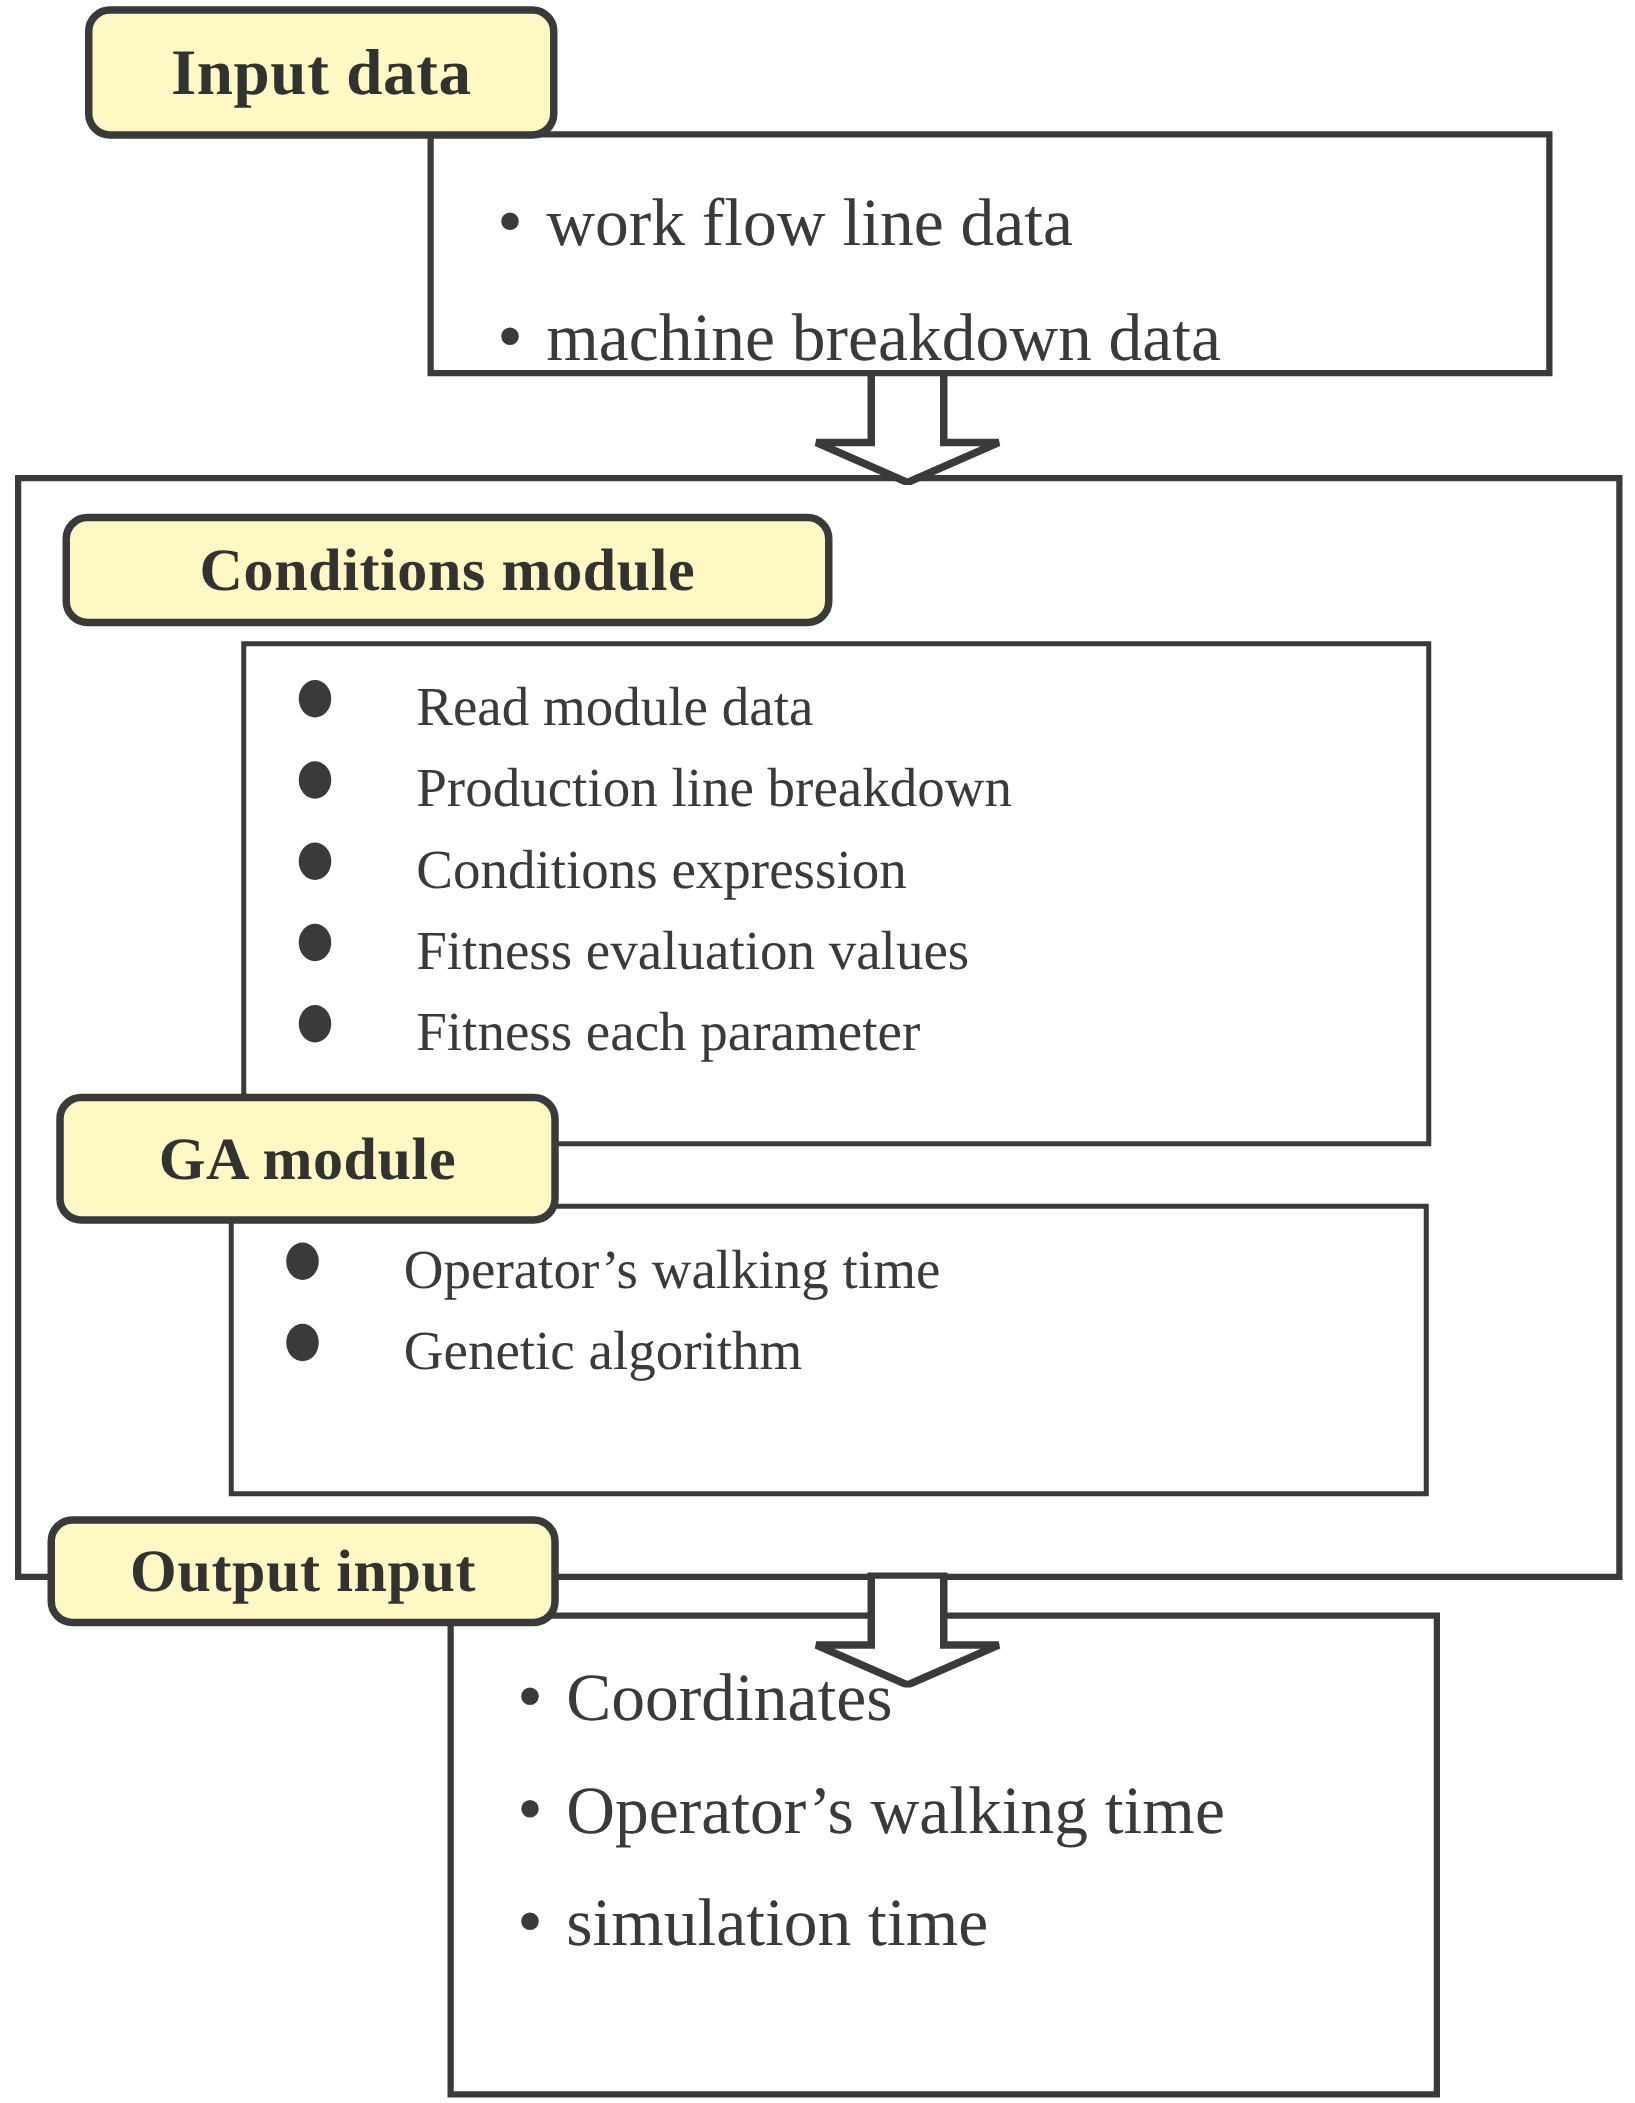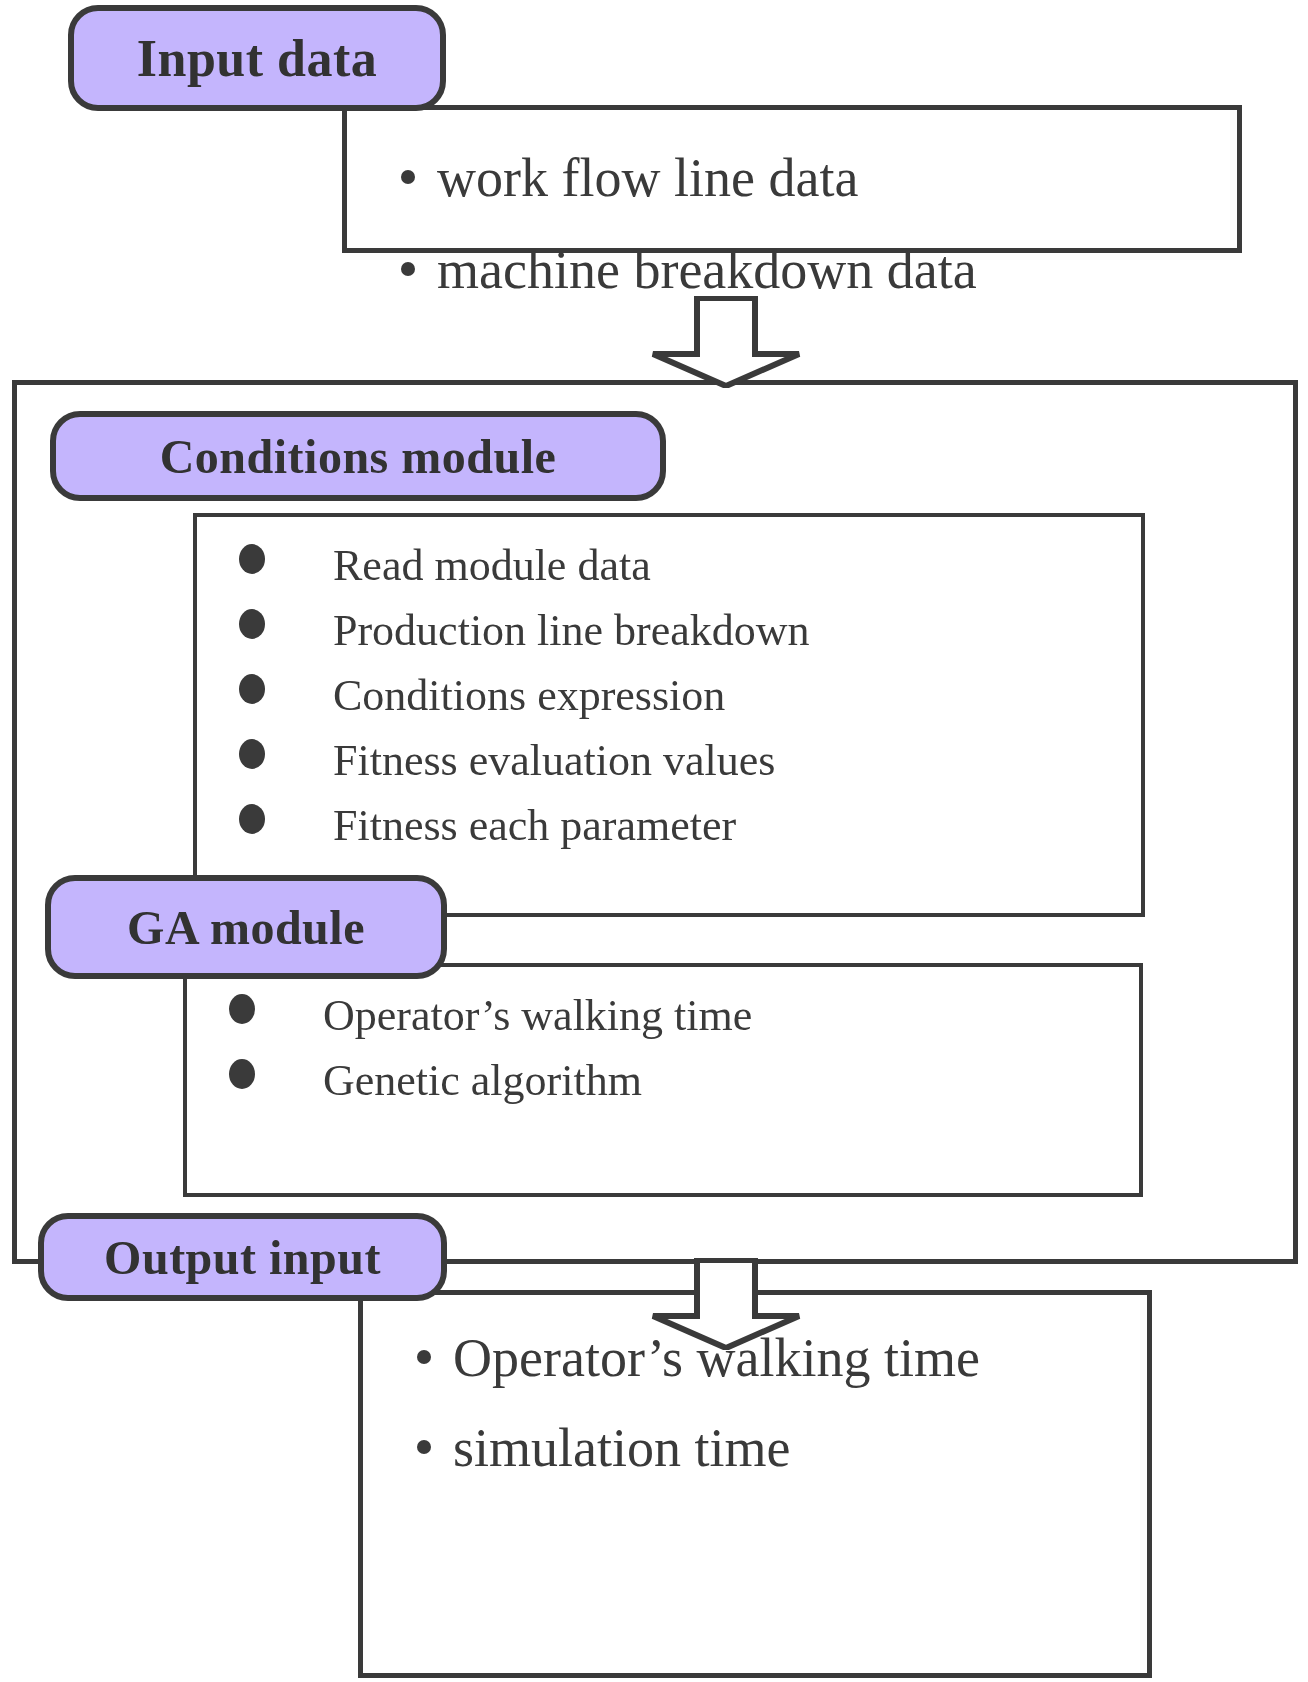--- a/index.html
+++ b/index.html
@@ -22,23 +22,23 @@
     position: absolute;
     box-sizing: border-box;
     background: #ffffff;
     border: 5px solid #3a3a3a;
   }
   .panel.thin { border-width: 4px; }
 
   .tag {
     position: absolute;
     box-sizing: border-box;
-    background: #c4b5fd;
+    background: #fef9c3;
     border: 6px solid #3a3a3a;
-    border-radius: 30px;
+    border-radius: 20px;
     display: flex;
     align-items: center;
     justify-content: center;
     font-weight: bold;
     letter-spacing: 0.5px;
     color: #323232;
     z-index: 5;
   }
 
   
@@ -75,21 +75,21 @@
     border-radius: 50%;
     background: #3a3a3a;
     margin-right: 68px;
     flex: none;
     position: relative;
     top: -6px;
   }
 
   
   #input-tag      { left: 68px;  top: 5px;    width: 378px;  height: 106px; font-size: 52px; }
-  #input-box      { left: 342px; top: 105px;  width: 900px;  height: 148px; }
+  #input-box      { left: 342px; top: 105px;  width: 900px;  height: 196px; }
   #input-list     { left: 54px;  top: 22px;   font-size: 54px; line-height: 92px; }
 
   #outer-box      { left: 12px;  top: 380px;  width: 1286px; height: 884px; }
 
   #cond-tag       { left: 33px;  top: 26px;   width: 616px;  height: 90px;  font-size: 48px; }
   #cond-box       { left: 176px; top: 128px;  width: 952px;  height: 404px; }
   #cond-list      { left: 42px;  top: 16px;   font-size: 44px; line-height: 65px; }
 
   #ga-tag         { left: 28px;  top: 490px;  width: 402px;  height: 104px;  font-size: 48px; }
   #ga-box         { left: 166px; top: 578px;  width: 960px;  height: 234px; }
@@ -183,20 +183,24 @@
   <div class="arrow" id="arrow-bottom">
     <svg viewBox="0 0 160 92" preserveAspectRatio="none">
       <polygon points="51,2 109,2 109,58 153,58 80,90 7,58 51,58" fill="#ffffff" stroke="#3a3a3a" stroke-width="6" stroke-linejoin="miter"></polygon>
     </svg>
   </div>
 
   <div class="panel" id="output-box">
     <ul class="blist small-bul" id="output-list">
       <li>
         <span class="bul"></span>
+        <span>Coordinates</span>
+      </li>
+      <li>
+        <span class="bul"></span>
         <span>Operator’s walking time</span>
       </li>
       <li>
         <span class="bul"></span>
         <span>simulation time</span>
       </li>
     </ul>
   </div>
 
   <div class="tag" id="output-tag">Output input</div>

